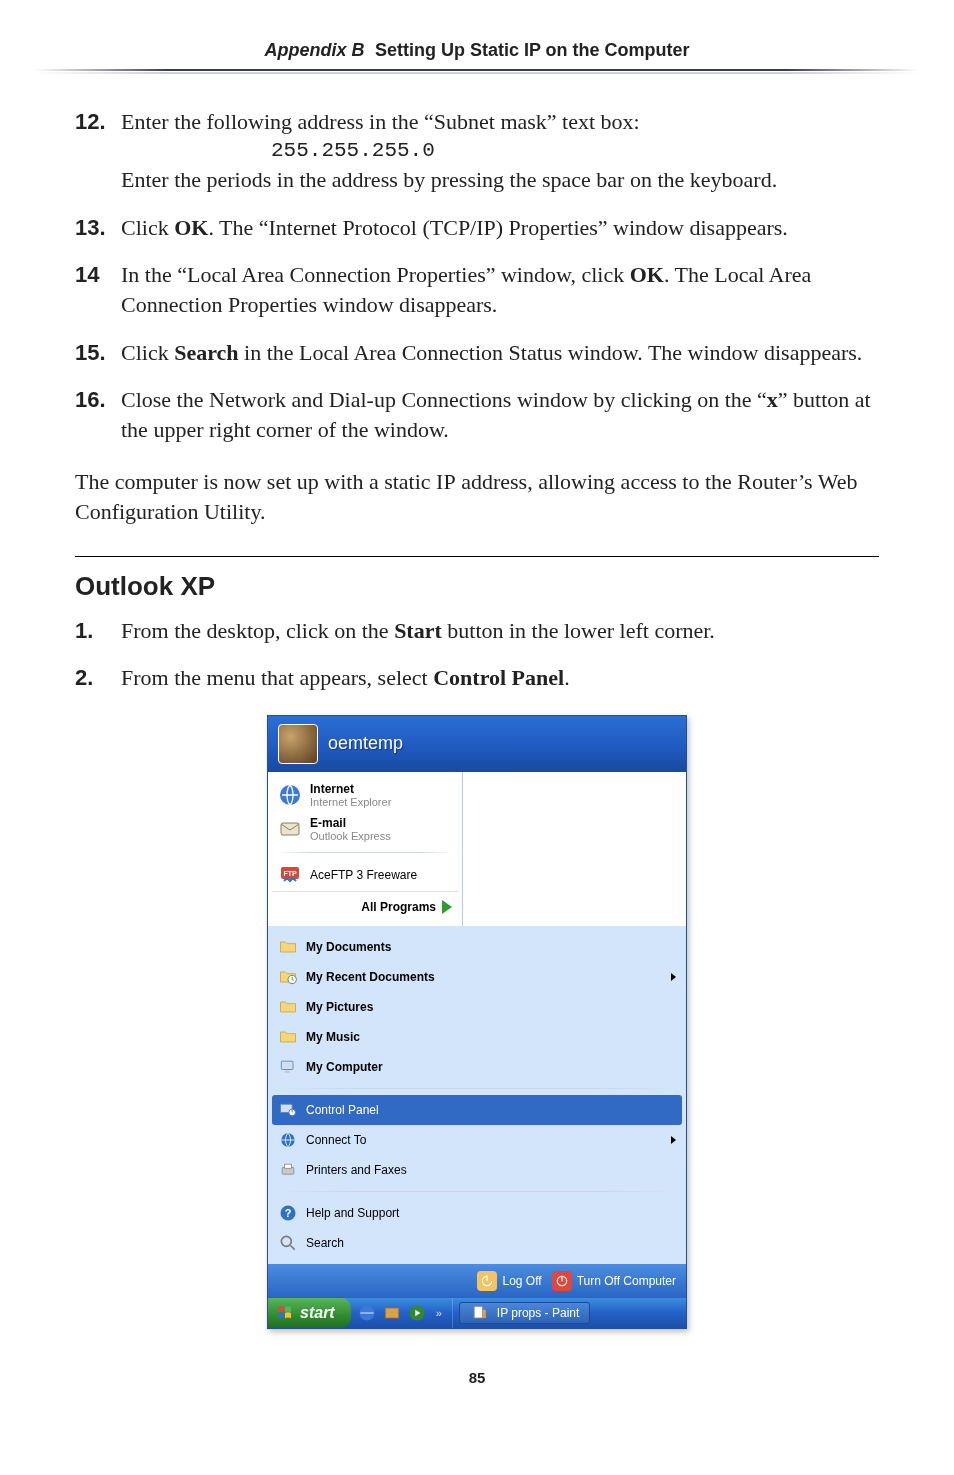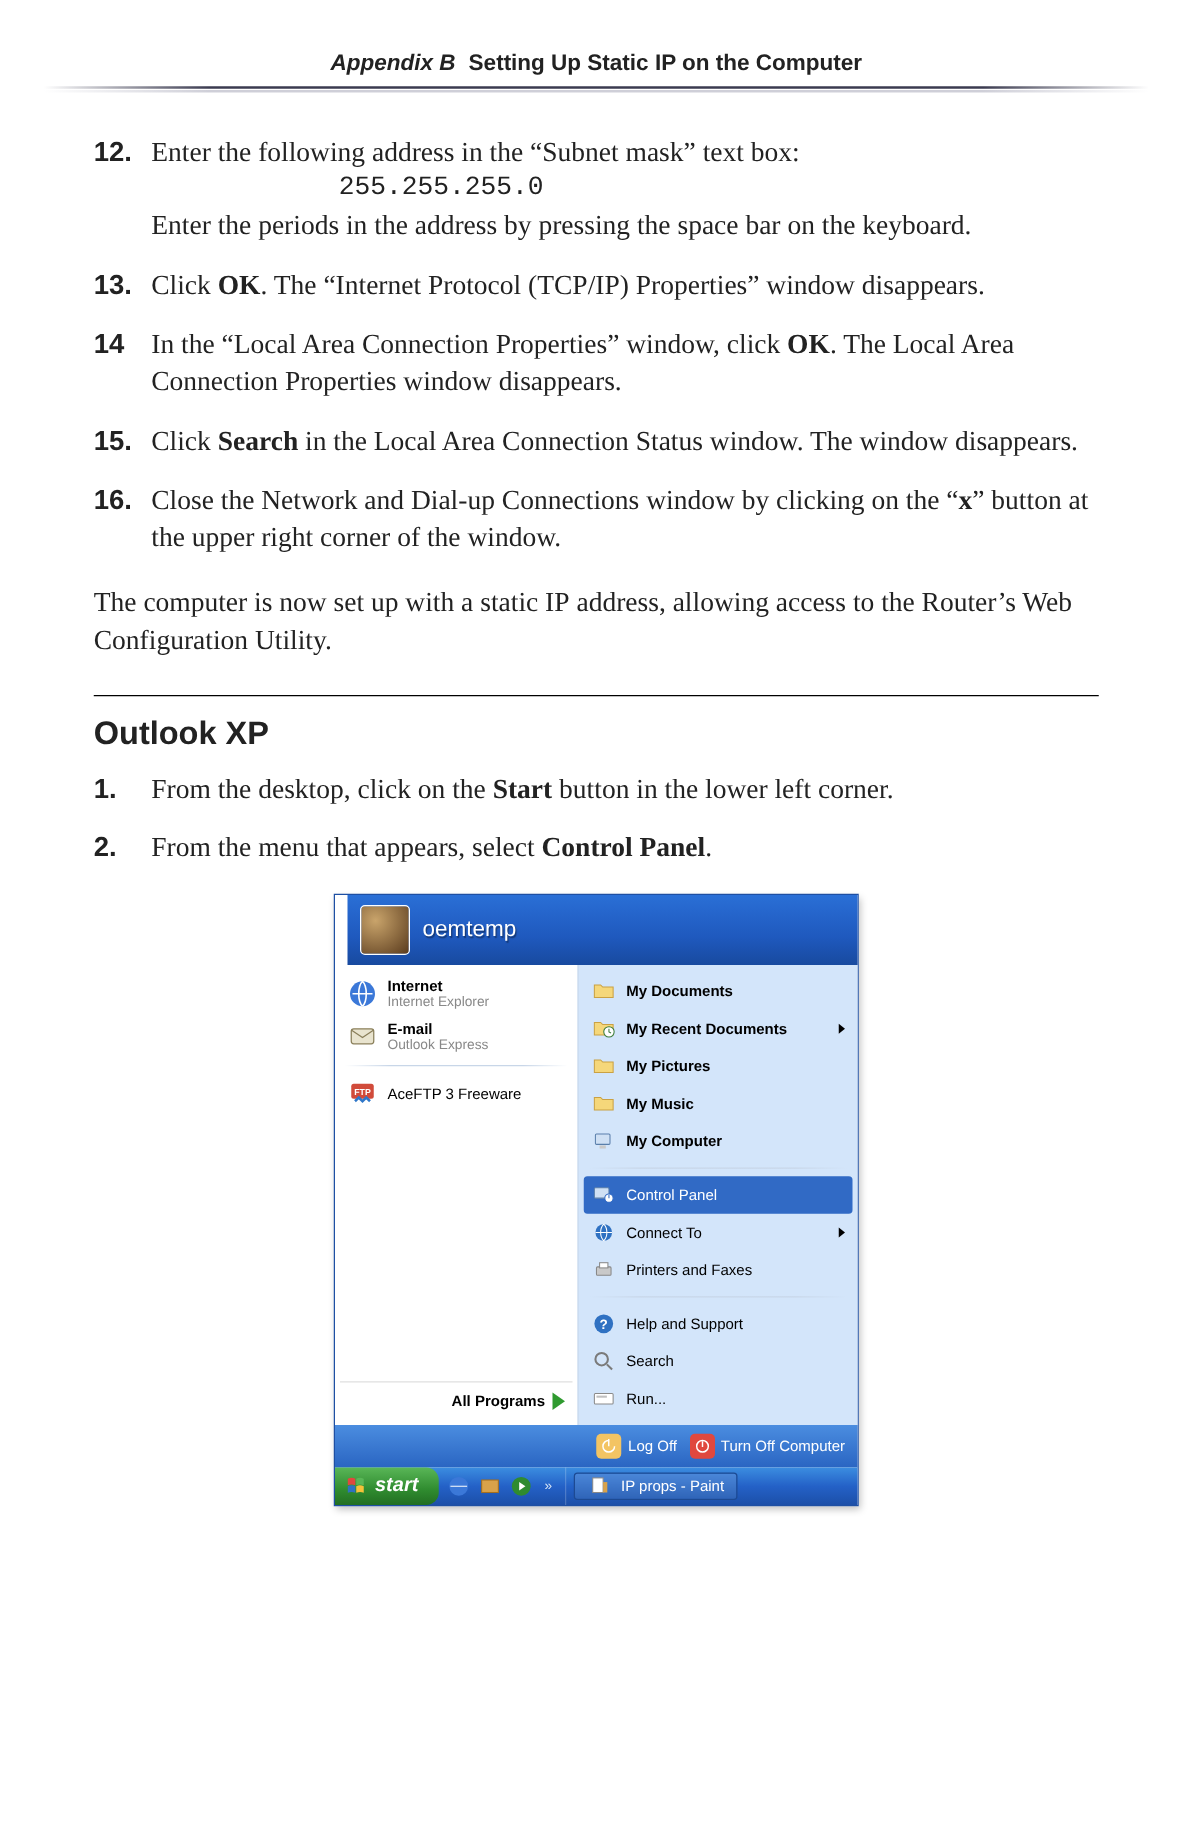--- a/index.html
+++ b/index.html
@@ -19,24 +19,24 @@
   ol.steps .body { flex: 1; }
   .code { font-family: "Courier New", monospace; font-size: 21px; display:block; text-align:left; margin-left: 150px; }
   .sc { font-variant: small-caps; }
   p.flow { font-size: 22px; line-height: 1.38; margin-bottom: 28px; }
   hr.section-rule { border: none; border-top: 1px solid #000; margin: 10px 0 14px 0; }
   h2.section { font-family: Arial, Helvetica, sans-serif; font-weight: 700; font-size: 26px; margin-bottom: 14px; }
   .screenshot-wrap { display: flex; justify-content: center; margin-top: 10px; }
 
   
   .startmenu { width: 420px; border: 1px solid #1e4fa3; background: #fff; font-family: Tahoma, Arial, sans-serif; font-size: 12px; color: #000; box-shadow: 2px 3px 6px rgba(0,0,0,0.25); }
-  .sm-header { height: 56px; background: linear-gradient(#2a6fd6, #1f59be 60%, #184a9f); display:flex; align-items:center; padding:0 10px; gap:10px;margin-left:10px; }
+  .sm-header { height: 56px; background: linear-gradient(#2a6fd6, #1f59be 60%, #184a9f); display:flex; align-items:center; padding:0 10px; gap:10px; }
   .sm-avatar { width:40px; height:40px; border:1px solid #fff; border-radius:4px; background: radial-gradient(circle at 30% 30%, #c9a46b, #5a3b1d); }
   .sm-username { color:#fff; font-size:18px; font-weight:400; text-shadow:1px 1px 1px rgba(0,0,0,.4); }
-  .sm-body { display:flex; min-height: 350px; }
+  .sm-body { display:flex; min-height: 350px; flex-direction: column; }
   .sm-left { width: 195px; background:#fff; border-right:1px solid #b6cde9; padding:6px 4px 4px 4px; display:flex; flex-direction:column; }
   .sm-right { flex:1; background:#d3e5fa; padding:6px 4px; display:flex; flex-direction:column; }
   .sm-item { display:flex; align-items:center; gap:8px; padding:4px 6px; border-radius:3px; }
   .sm-item .lbl-strong { font-weight:700; }
   .sm-item .sub { font-size:11px; color:#888; display:block; }
   .sm-sep { height:1px; background: linear-gradient(90deg, rgba(0,0,0,0) 0%, #c8d6e8 20%, #c8d6e8 80%, rgba(0,0,0,0) 100%); margin:6px 4px; }
   .sm-allprograms { margin-top:auto; border-top:1px solid #e0e0e0; padding:8px 6px; display:flex; justify-content:flex-end; align-items:center; gap:6px; font-weight:700; }
   .tri { width:0; height:0; border-top:7px solid transparent; border-bottom:7px solid transparent; border-left:10px solid #2f9a2f; }
   .sm-item.selected { background:#316ac5; color:#fff; }
   .sm-right .sm-item { padding:5px 6px; }
@@ -263,29 +263,20 @@
           </div>
           <div class="sm-item">
             <span class="icon small">
                 <svg viewBox="0 0 24 24">
                   <circle cx="10" cy="10" r="6" fill="none" stroke="#7a7a7a" stroke-width="2"></circle>
                   <path d="M15 15l5 5" stroke="#7a7a7a" stroke-width="2"></path>
                 </svg>
               </span>
             <span>Search</span>
           </div>
-          <div class="sm-item">
-            <span class="icon small">
-                <svg viewBox="0 0 24 24">
-                  <rect x="3" y="7" width="18" height="10" rx="1" fill="#fff" stroke="#8a8a8a"></rect>
-                  <rect x="5" y="9" width="10" height="2" fill="#c0c0c0"></rect>
-                </svg>
-              </span>
-            <span>Run...</span>
-          </div>
         </div>
       </div>
       <div class="sm-footer">
         <div class="fitem">
           <span class="fic logoff">
               <svg viewBox="0 0 24 24">
                 <path d="M12 4a8 8 0 108 8" stroke="#fff" stroke-width="2" fill="none"></path>
                 <path d="M12 2v10" stroke="#fff" stroke-width="2"></path>
               </svg>
             </span>
@@ -338,13 +329,14 @@
                 <rect x="5" y="4" width="10" height="14" fill="#fff" stroke="#888"></rect>
                 <rect x="15" y="8" width="4" height="10" fill="#d9a24a"></rect>
               </svg>
             </span>
           <span>IP props - Paint</span>
         </div>
       </div>
     </div>
   </div>
 
+  <div class="page-number">85</div>
 </div>
 
 </body></html>

